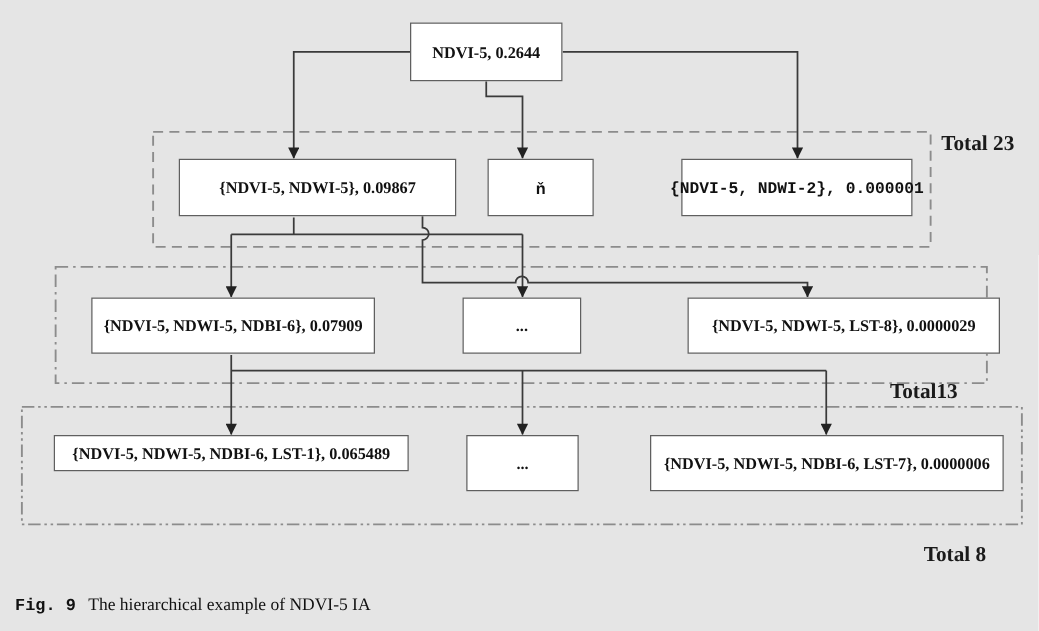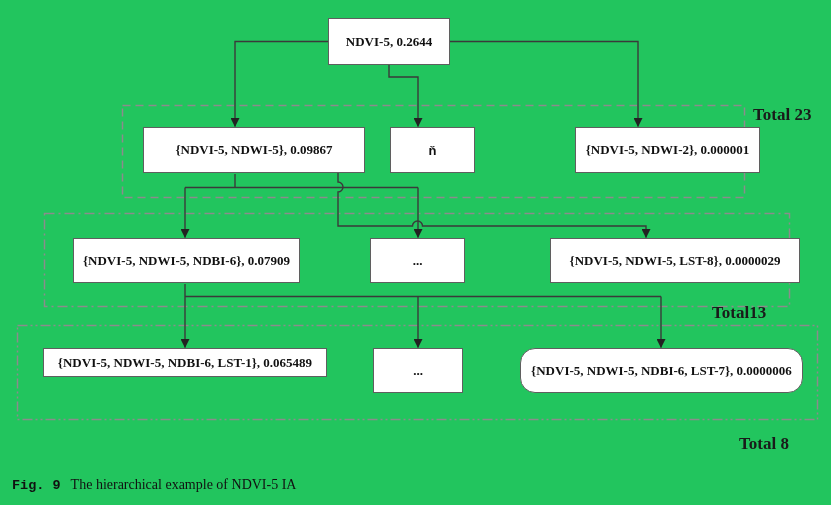--- a/index.html
+++ b/index.html
@@ -1,42 +1,42 @@
 <!DOCTYPE html>
 <html><head>
 <meta charset="utf-8">
 <style>
   html,body{margin:0;padding:0;background:#ffffff;}
   .canvas{
     position:relative;
     width:831px;height:505px;
-    background:#22c55e;
+    background:#e5e5e5;
     font-family:"Liberation Serif", serif;
     overflow:hidden;
   }
   .wires{position:absolute;left:0;top:0;z-index:1;}
   .node{
     position:absolute;z-index:2;
     background:#ffffff;
     border:1px solid #5f5f5f;
     display:flex;align-items:center;justify-content:center;
     font-size:13px;font-weight:bold;color:#111111;
     white-space:nowrap;
     box-sizing:border-box;
   }
   .node-root{left:328px;top:18px;width:122px;height:47px;}
   .node-l1a{left:143px;top:127px;width:222px;height:46px;}
   .node-l1b{left:390px;top:127px;width:85px;height:46px;font-family:"Liberation Sans",sans-serif;}
-  .node-l1c{left:575px;top:127px;width:185px;height:46px;}
+  .node-l1c{left:545px;top:127px;width:185px;height:46px;font-family:Liberation Mono, monospace;}
   .node-l2a{left:73px;top:238px;width:227px;height:45px;}
   .node-l2b{left:370px;top:238px;width:95px;height:45px;}
   .node-l2c{left:550px;top:238px;width:250px;height:45px;font-family:Liberation Serif, serif;}
   .node-l3a{left:43px;top:348px;width:284px;height:29px;}
   .node-l3b{left:373px;top:348px;width:90px;height:45px;}
-  .node-l3c{left:520px;top:348px;width:283px;height:45px;border-radius:15px;}
+  .node-l3c{left:520px;top:348px;width:283px;height:45px;}
   .total{
     position:absolute;z-index:2;
     font-size:17px;font-weight:bold;color:#1a1a1a;
     white-space:nowrap;
   }
   .total-1{left:753px;top:105px;}
   .total-2{left:712px;top:303px;}
   .total-3{left:739px;top:434px;}
   .caption{
     position:absolute;z-index:2;

